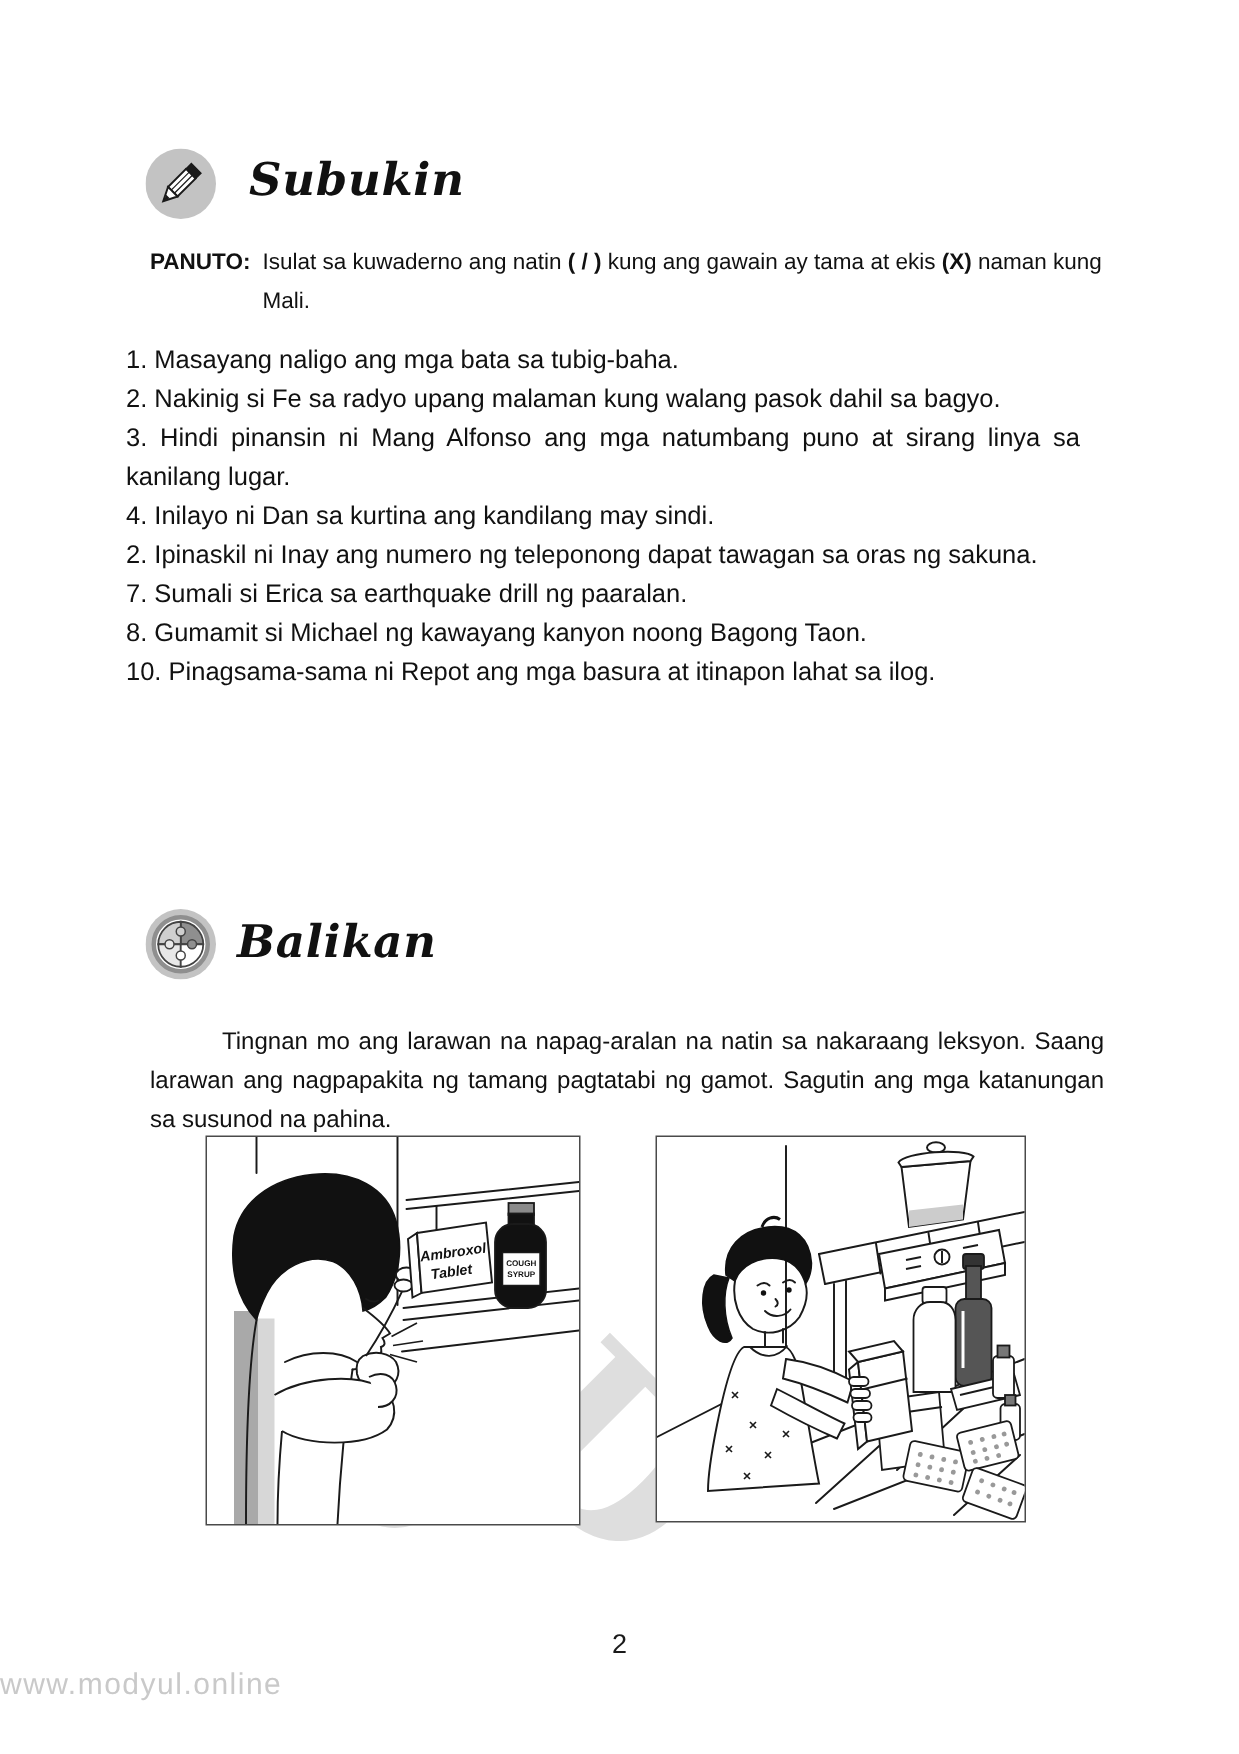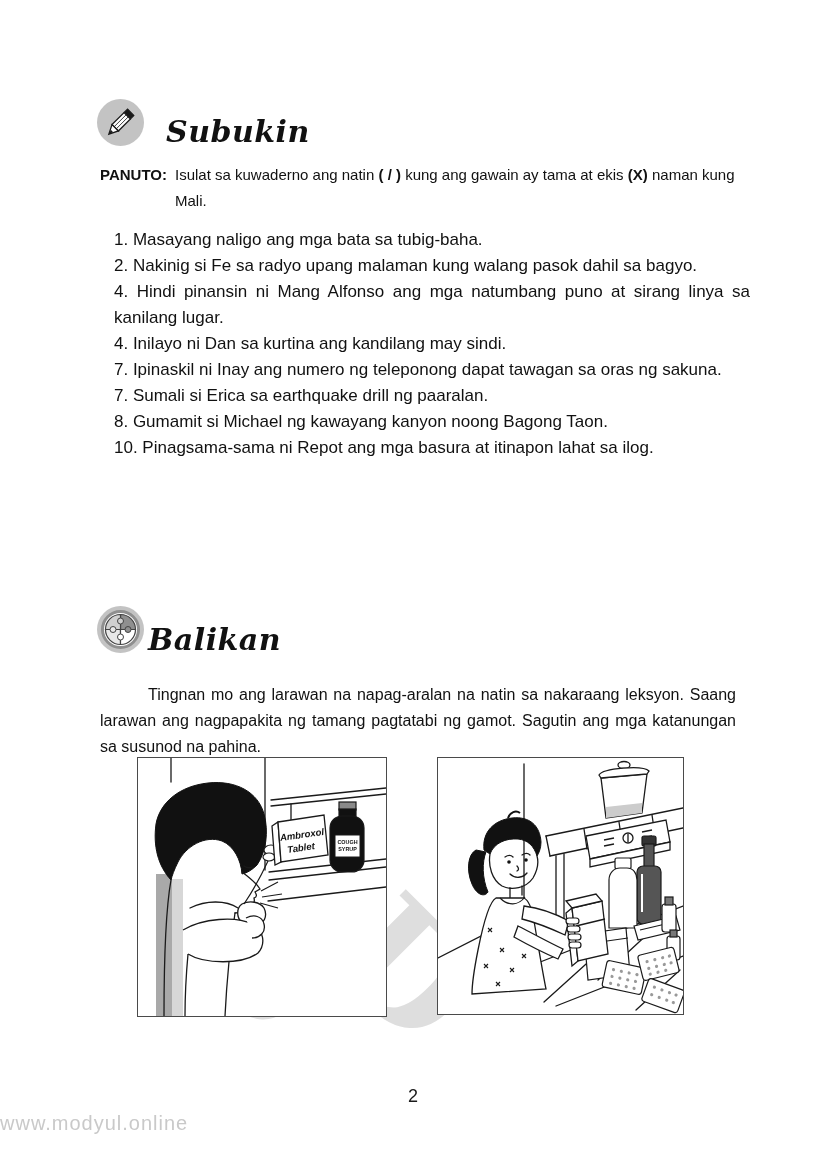--- a/index.html
+++ b/index.html
@@ -1,32 +1,32 @@
 <!DOCTYPE html>
 <html><head>
 <meta charset="utf-8">
 <style>
   html,body{margin:0;padding:0;background:#ffffff;}
   .page{position:relative;width:826px;height:1169px;background:#fff;overflow:hidden;
         font-family:"Liberation Sans",sans-serif;color:#111;}
   
   .sec-icon{position:absolute;width:47px;height:47px;border-radius:50%;z-index:2;}
   .sec-title{position:absolute;font-family:"DejaVu Serif",serif;font-weight:bold;
-             font-style:italic;font-size:30px;color:#111;z-index:2;letter-spacing:.5px;margin-top:11px;}
+             font-style:italic;font-size:30px;color:#111;z-index:2;letter-spacing:.5px;}
   #subukin-icon{left:97px;top:99px;}
   #subukin-title{left:166px;top:103px;}
   #balikan-icon{left:97px;top:606px;}
-  #balikan-title{left:148px;top:611px;}
+  #balikan-title{left:158px;top:611px;}
   
   .panuto{position:absolute;left:100px;top:162px;width:640px;display:flex;
           font-size:15px;line-height:26px;z-index:2;}
   .panuto-label{font-weight:bold;flex:0 0 75px;}
   .panuto-body{flex:1;}
   
-  .list{position:absolute;left:114px;top:227px;width:636px;font-size:17px;
+  .list{position:absolute;left:84px;top:227px;width:636px;font-size:17px;
         line-height:26px;text-align:justify;z-index:2;}
   .list-item{margin:0;}
   .list-item.hang{padding-left:30px;text-indent:-30px;}
   
   .balikan-par{position:absolute;left:100px;top:666px;width:636px;font-size:16px;
                line-height:26px;text-align:justify;text-indent:48px;z-index:2;}
   
   .figure{position:absolute;background:#fff;border:1px solid #4a4a4a;z-index:2;}
   #figure-left{left:137px;top:757px;width:248px;height:258px;}
   #figure-right{left:437px;top:757px;width:245px;height:256px;}
@@ -67,23 +67,23 @@
   <span class="sec-title" id="subukin-title">Subukin</span>
 
   <div class="panuto">
     <span class="panuto-label">PANUTO:</span>
     <span class="panuto-body"><span>Isulat sa kuwaderno ang natin </span><b>( / )</b><span> kung ang gawain ay tama at ekis </span><b>(X)</b><span> naman kung Mali.</span></span>
   </div>
 
   <div class="list">
     <div class="list-item">1. Masayang naligo ang mga bata sa tubig-baha.</div>
     <div class="list-item">2. Nakinig si Fe sa radyo upang malaman kung walang pasok dahil sa bagyo.</div>
-    <div class="list-item">4. Hindi pinansin ni Mang Alfonso ang mga natumbang puno at sirang linya sa kanilang lugar.</div>
+    <div class="list-item">3. Hindi pinansin ni Mang Alfonso ang mga natumbang puno at sirang linya sa kanilang lugar.</div>
     <div class="list-item">4. Inilayo ni Dan sa kurtina ang kandilang may sindi.</div>
-    <div class="list-item">7. Ipinaskil ni Inay ang numero ng teleponong dapat tawagan sa oras ng sakuna.</div>
+    <div class="list-item">2. Ipinaskil ni Inay ang numero ng teleponong dapat tawagan sa oras ng sakuna.</div>
     <div class="list-item">7. Sumali si Erica sa earthquake drill ng paaralan.</div>
     <div class="list-item">8. Gumamit si Michael ng kawayang kanyon noong Bagong Taon.</div>
     <div class="list-item hang">10. Pinagsama-sama ni Repot ang mga basura at itinapon lahat sa ilog.</div>
   </div>
 
   <span class="sec-icon" id="balikan-icon">
     <svg viewBox="0 0 47 47">
       <circle cx="23.5" cy="23.5" r="23.5" fill="#c3c3c3"></circle>
       <circle cx="23.5" cy="23.5" r="18" fill="#fff" stroke="#8f8f8f" stroke-width="3"></circle>
       <path d="M23.5,23.5 L23.5,8.5 A15,15 0 0 1 38.5,23.5 Z" fill="#8f8f8f" stroke="#444" stroke-width="1.2"></path>

